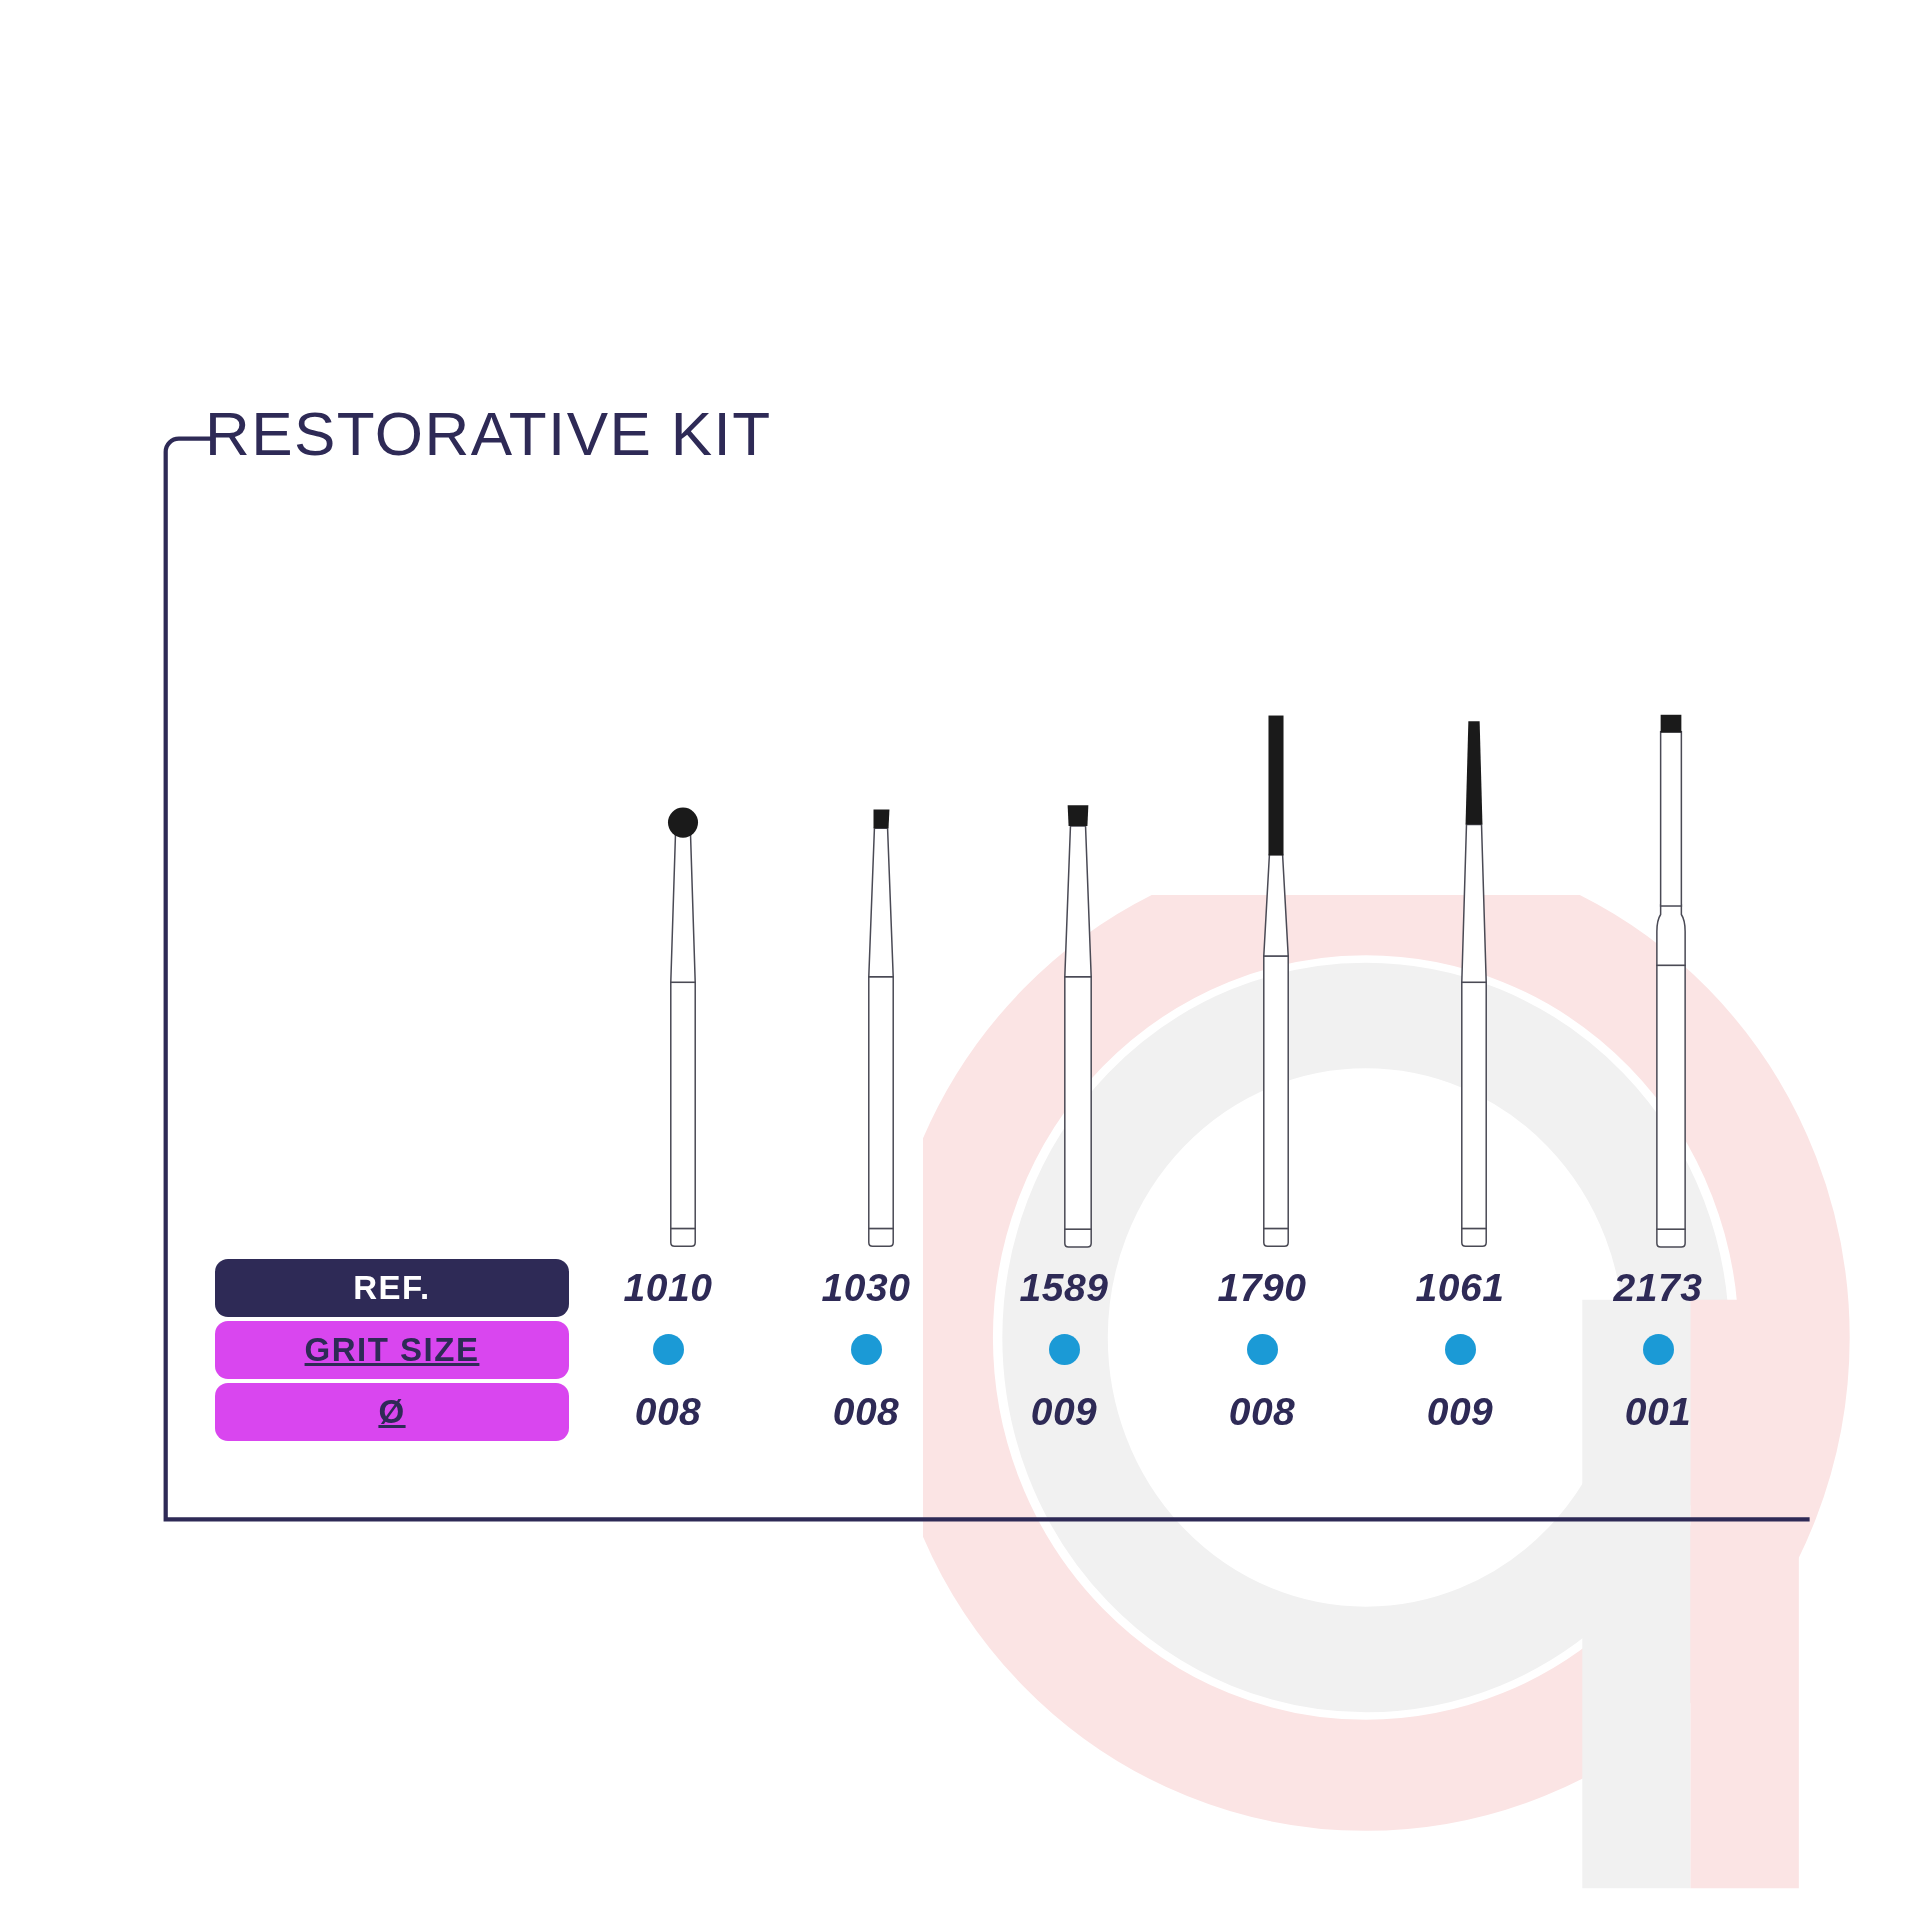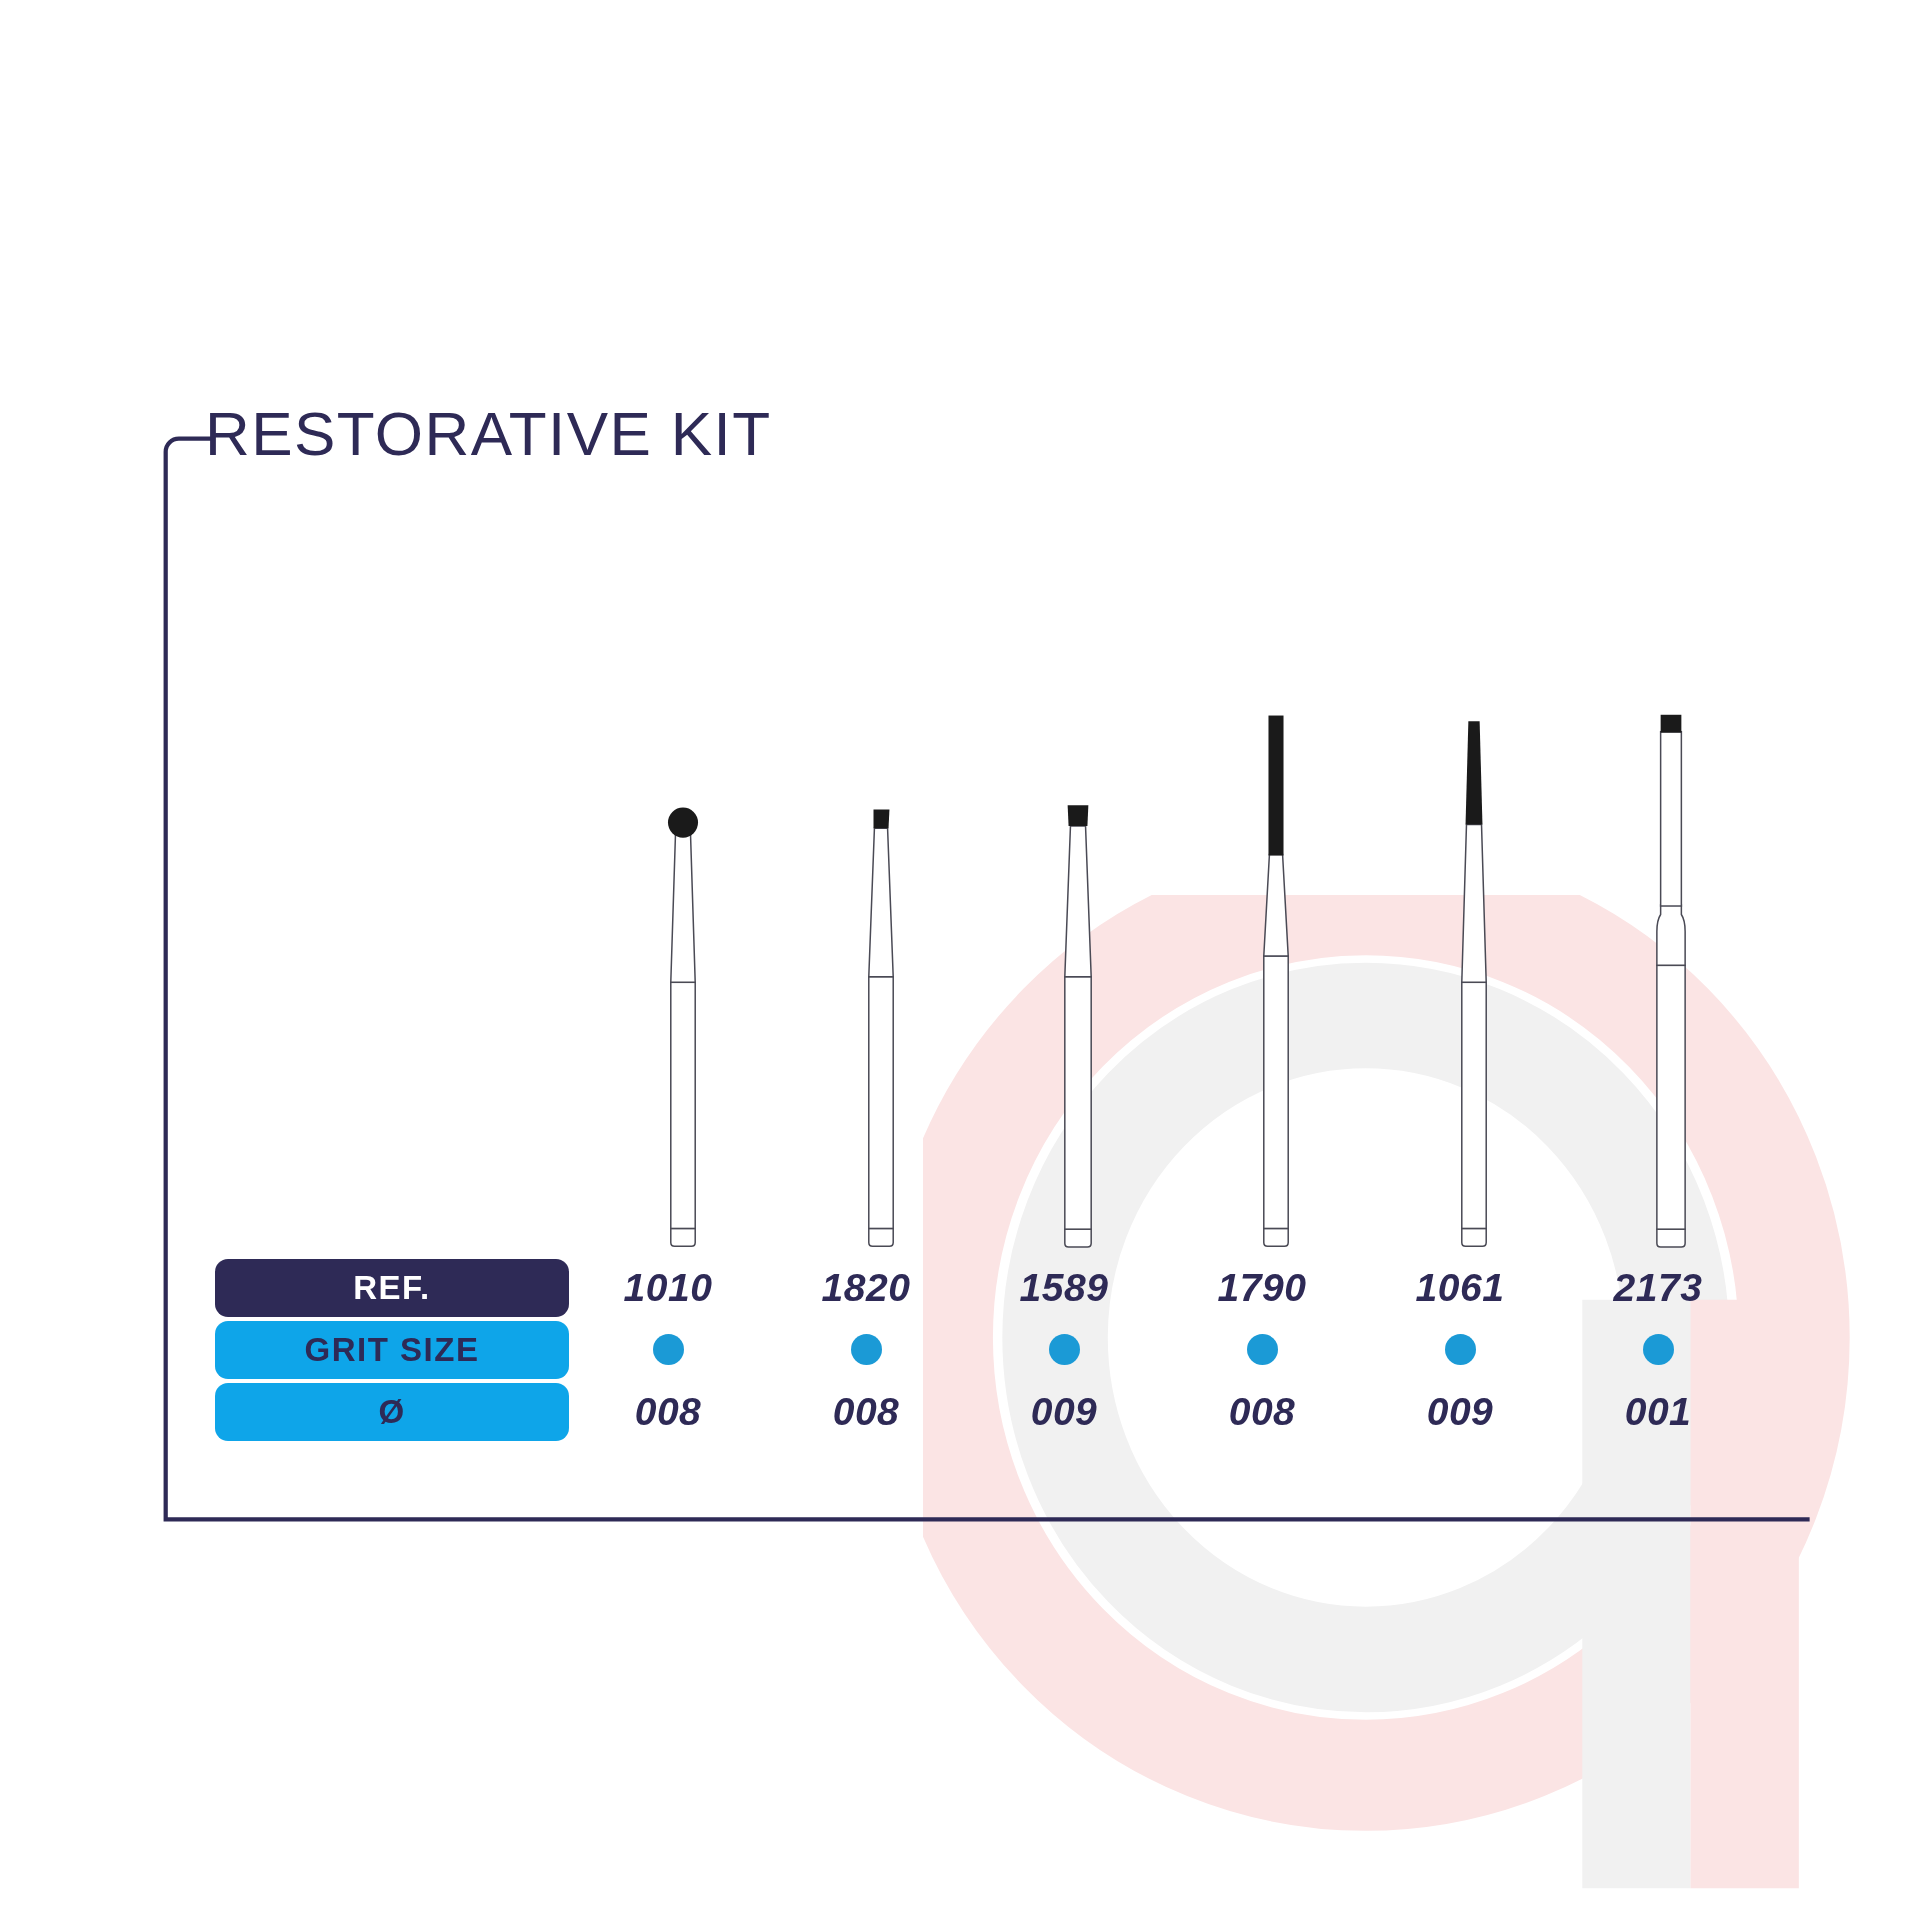--- a/index.html
+++ b/index.html
@@ -92,22 +92,23 @@
     font-size: 33px;
     font-weight: bold;
     letter-spacing: 1.5px;
     border-radius: 13px;
   }
   .row-label.header {
     background: #2e2a56;
     color: #ffffff;
   }
   .row-label.plain {
-    background: #0ea5e9;
+    background: #d946ef;
     color: #2e2a56;
+    text-decoration: underline;
   }
   .cells {
     display: flex;
   }
   .cell {
     width: 198px;
     display: flex;
     align-items: center;
     justify-content: center;
     font-size: 39px;
@@ -218,21 +219,21 @@
   </div>
 
 </div>
 
 <div id="spec-table">
 
   <div class="spec-row">
     <div class="row-label header">REF.</div>
     <div class="cells">
       <div class="cell">1010</div>
-      <div class="cell">1820</div>
+      <div class="cell">1030</div>
       <div class="cell">1589</div>
       <div class="cell">1790</div>
       <div class="cell">1061</div>
       <div class="cell">2173</div>
     </div>
   </div>
 
   <div class="spec-row">
     <div class="row-label plain">GRIT SIZE</div>
     <div class="cells">

